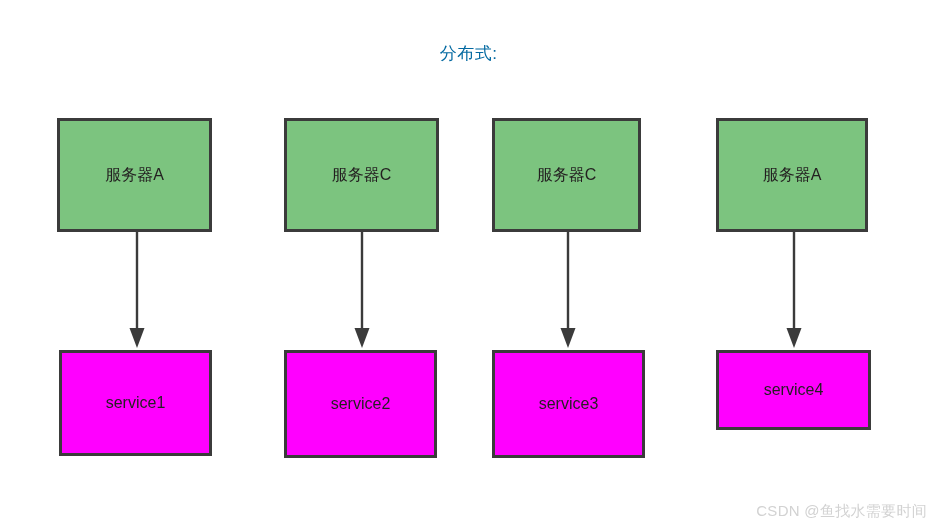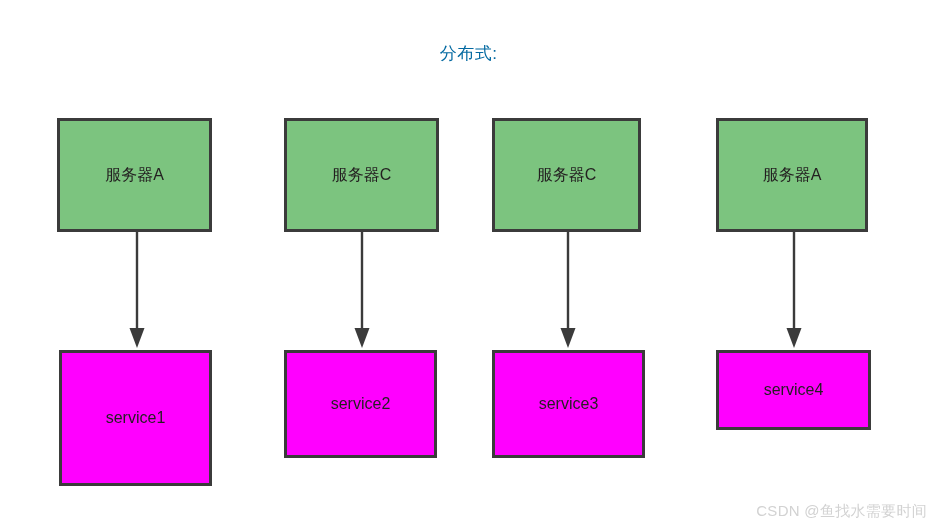--- a/index.html
+++ b/index.html
@@ -76,21 +76,21 @@
   <div class="node node-server" style="left:284px; top:118px; width:155px; height:114px;">
     <span>服务器C</span>
   </div>
   <div class="node node-server" style="left:492px; top:118px; width:149px; height:114px;">
     <span>服务器C</span>
   </div>
   <div class="node node-server" style="left:716px; top:118px; width:152px; height:114px;">
     <span>服务器A</span>
   </div>
 
-  <div class="node node-service" style="left:59px; top:350px; width:153px; height:136px;">
+  <div class="node node-service" style="left:59px; top:350px; width:153px; height:106px;">
     <span>service1</span>
   </div>
   <div class="node node-service" style="left:284px; top:350px; width:153px; height:108px;justify-content:center;">
     <span>service2</span>
   </div>
   <div class="node node-service" style="left:492px; top:350px; width:153px; height:108px;text-align:right;">
     <span>service3</span>
   </div>
   <div class="node node-service" style="left:716px; top:350px; width:155px; height:80px;">
     <span>service4</span>

